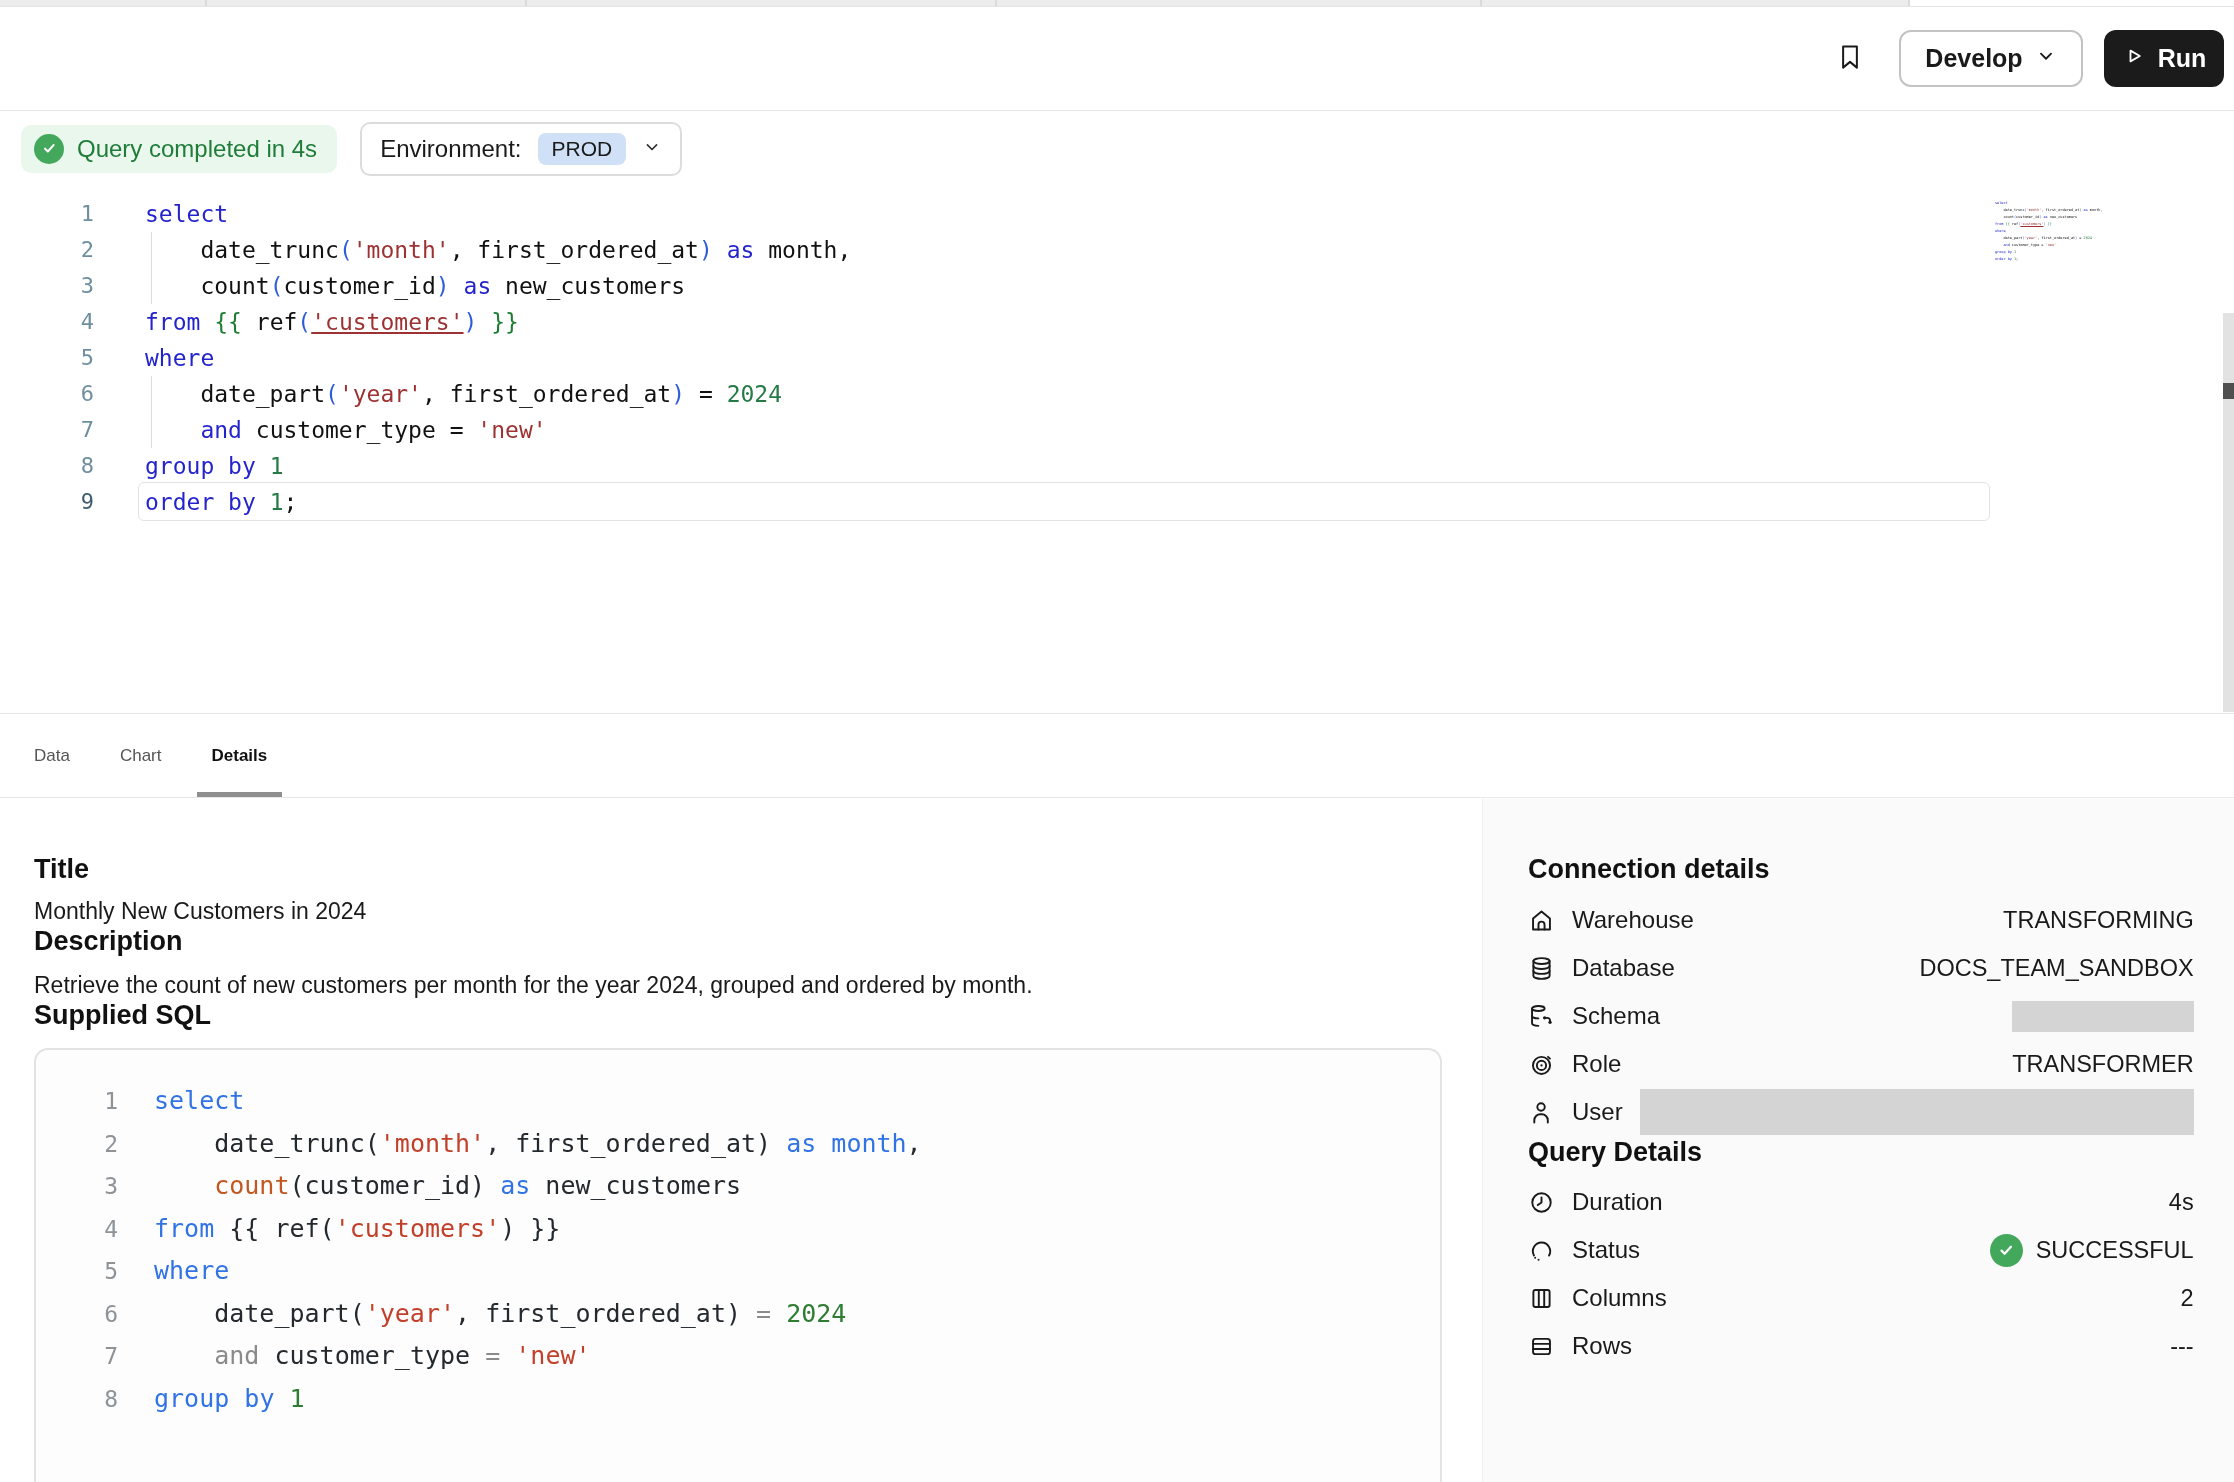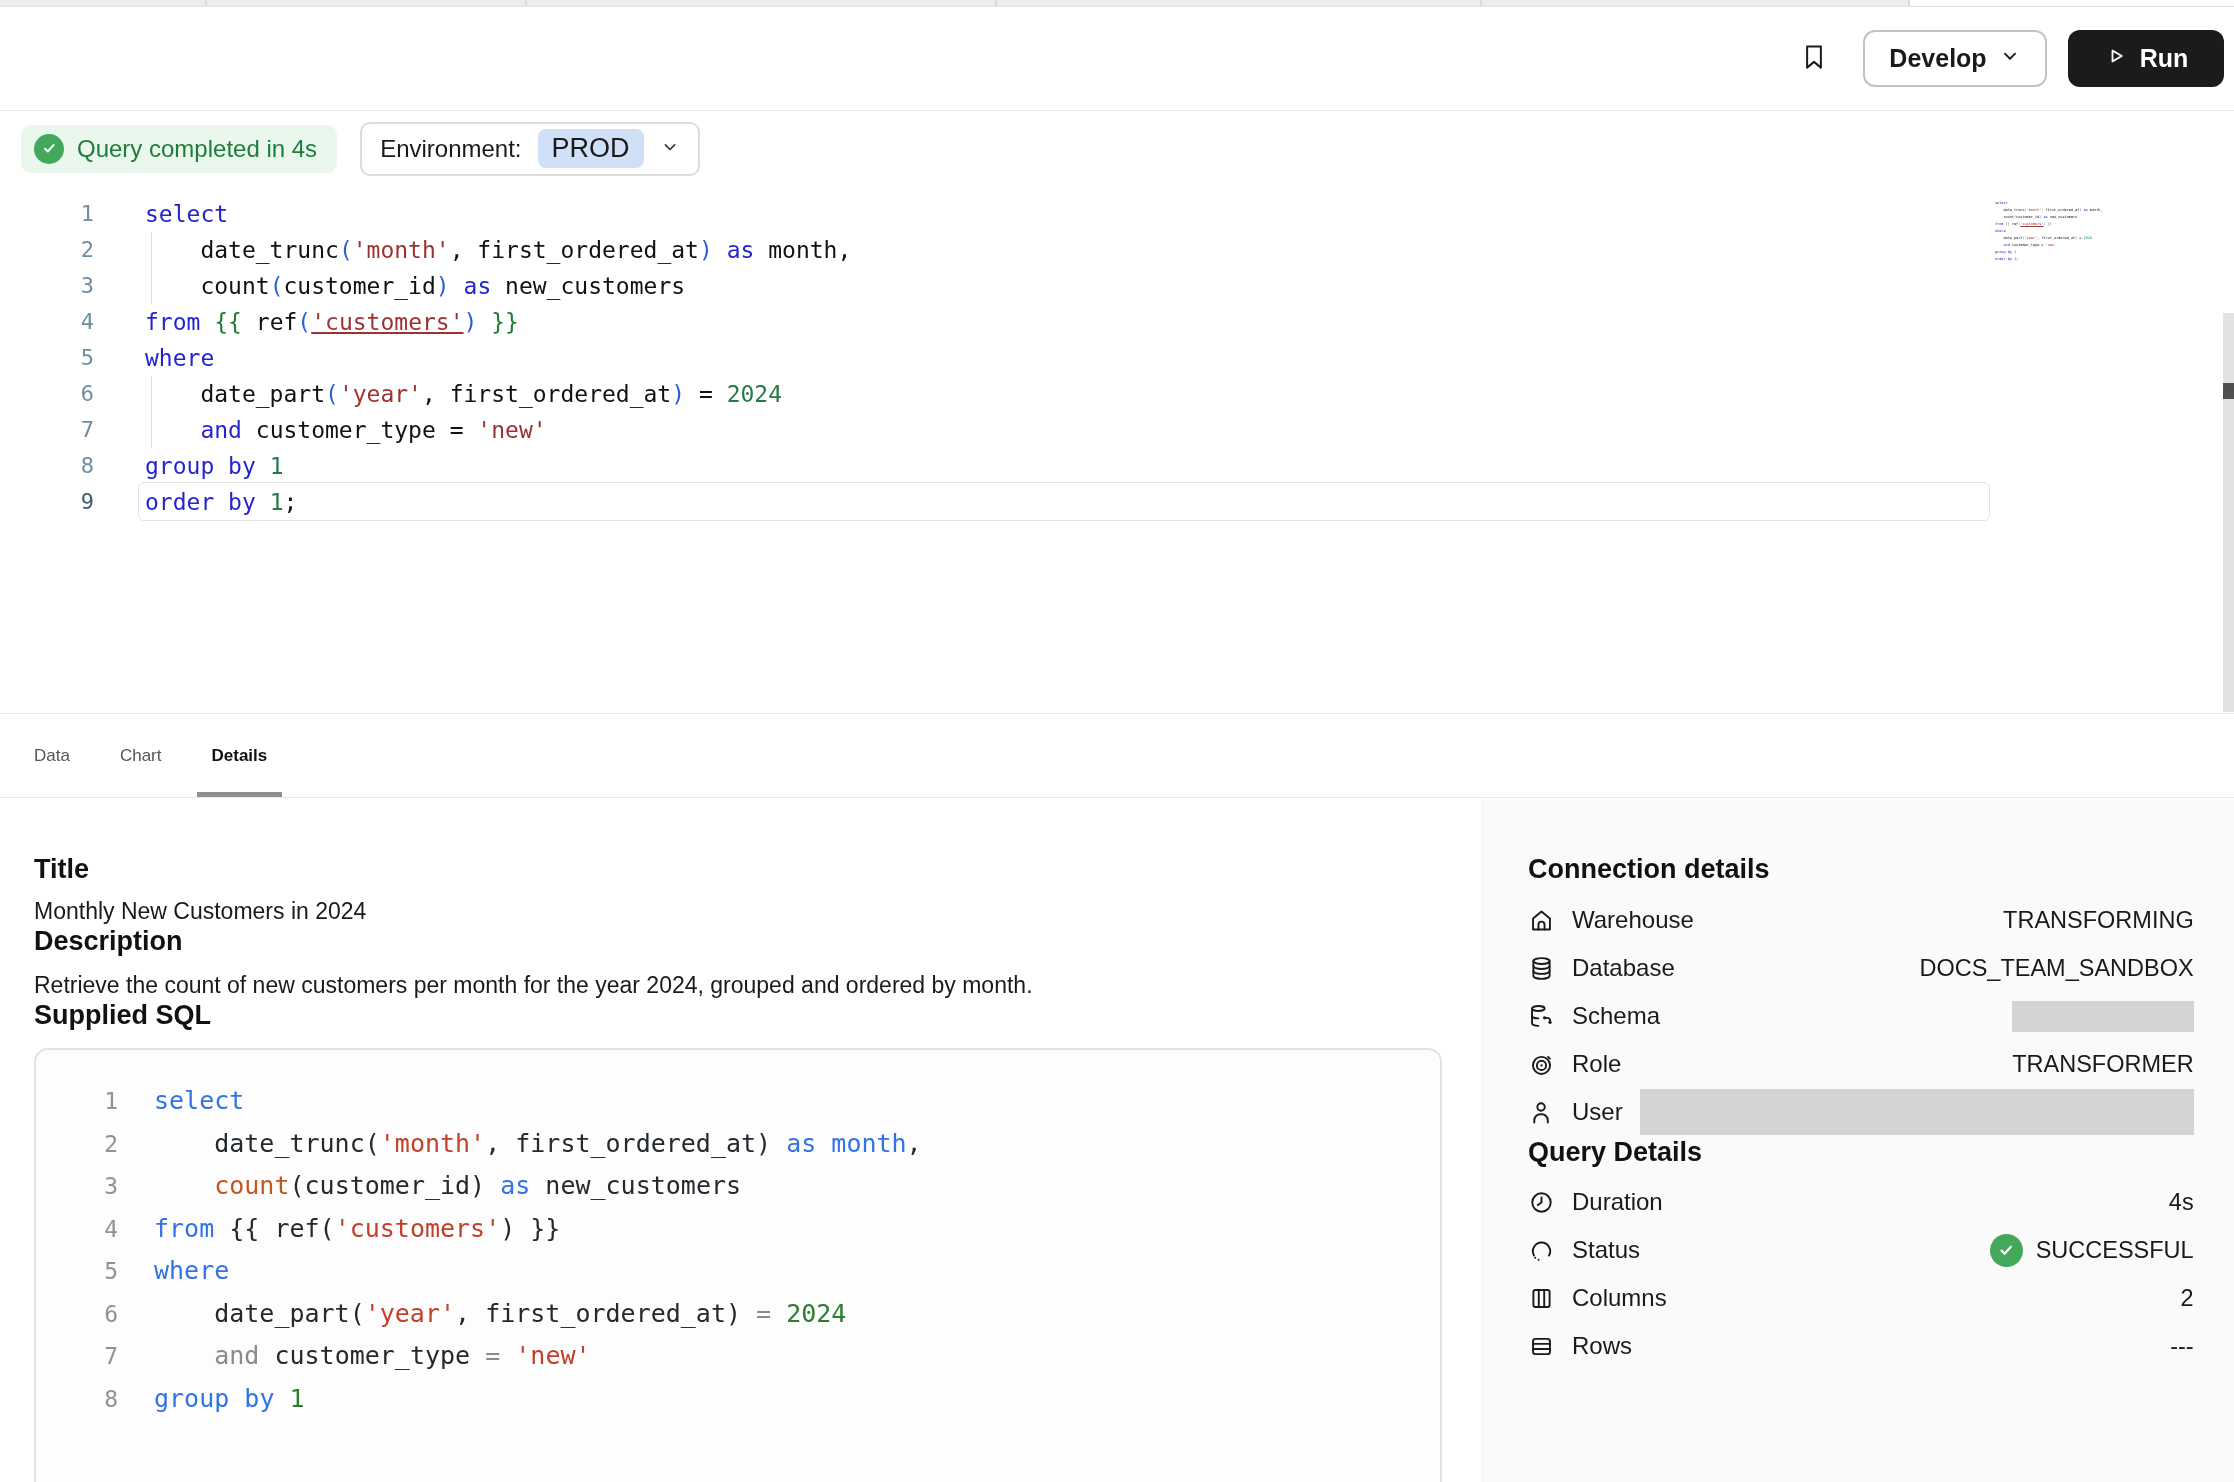--- a/index.html
+++ b/index.html
@@ -13,34 +13,34 @@
 
   
   .toolbar{position:absolute;top:7px;left:0;right:0;height:104px;border-bottom:1px solid #e7e7e7;
            display:flex;align-items:center;justify-content:flex-end;padding-right:10px;box-sizing:border-box;}
   .icon-btn{width:40px;height:44px;border:none;background:transparent;padding:0;display:flex;align-items:center;justify-content:center;cursor:pointer;color:#1a1a1a;}
   .icon-btn svg{width:30px;height:36px;}
   .btn{display:flex;align-items:center;justify-content:center;height:57px;border-radius:12px;cursor:pointer;
        font-family:"Liberation Sans",sans-serif;}
   .btn-develop{width:184px;margin-left:29px;background:#fff;border:2px solid #c3c3c3;font-size:25px;font-weight:bold;gap:12px;color:#1a1a1a;text-align:right;}
   .btn-develop svg{width:22px;height:22px;}
-  .btn-run{width:156px;margin-left:21px;background:#1b1b1b;border:none;color:#fff;font-size:25px;font-weight:bold;gap:12px;}
+  .btn-run{width:120px;margin-left:21px;background:#1b1b1b;border:none;color:#fff;font-size:25px;font-weight:bold;gap:12px;}
   .btn-run svg{width:24px;height:24px;}
 
   
   .resultbar{position:absolute;top:112px;left:0;right:0;height:73px;display:flex;align-items:center;padding-left:21px;gap:23px;box-sizing:border-box;}
   .status-pill{height:48px;border-radius:10px;background:#e9f7ed;display:flex;align-items:center;gap:13px;padding:0 20px 0 13px;
                color:#1f7c39;font-weight:normal;font-size:24px;}
   .circle-check{border-radius:50%;background:#43a85c;display:flex;align-items:center;justify-content:center;flex:none;}
   .circle-check.sm{width:30px;height:30px;}
   .circle-check.md{width:33px;height:33px;}
   .circle-check svg{width:62%;height:62%;}
   .env-select{height:50px;border:2px solid #dcdcdc;border-radius:10px;display:flex;align-items:center;gap:16px;padding:0 18px;
               font-size:24px;background:#fff;cursor:pointer;}
-  .prod-pill{background:#cfe0f7;border-radius:8px;padding:4px 14px;font-size:27px;}
+  .prod-pill{background:#cfe0f7;border-radius:8px;padding:4px 14px;font-size:21px;}
   .env-select svg{width:20px;height:20px;color:#333;}
 
   
   .editor{position:absolute;top:185px;left:0;right:0;height:528px;border-bottom:1px solid #e7e7e7;
           font-family:"DejaVu Sans Mono",monospace;font-size:23px;background:#fff;}
   .editor-lines{position:absolute;top:11px;left:0;right:30px;}
   .code-line{display:flex;height:36px;line-height:36px;white-space:pre;}
   .code-line .ln{width:94px;text-align:right;color:#6f8fa0;font-size:22px;flex:none;}
   .code-line.active .ln{color:#3e5c6b;}
   .code-line .code{margin-left:51px;}

